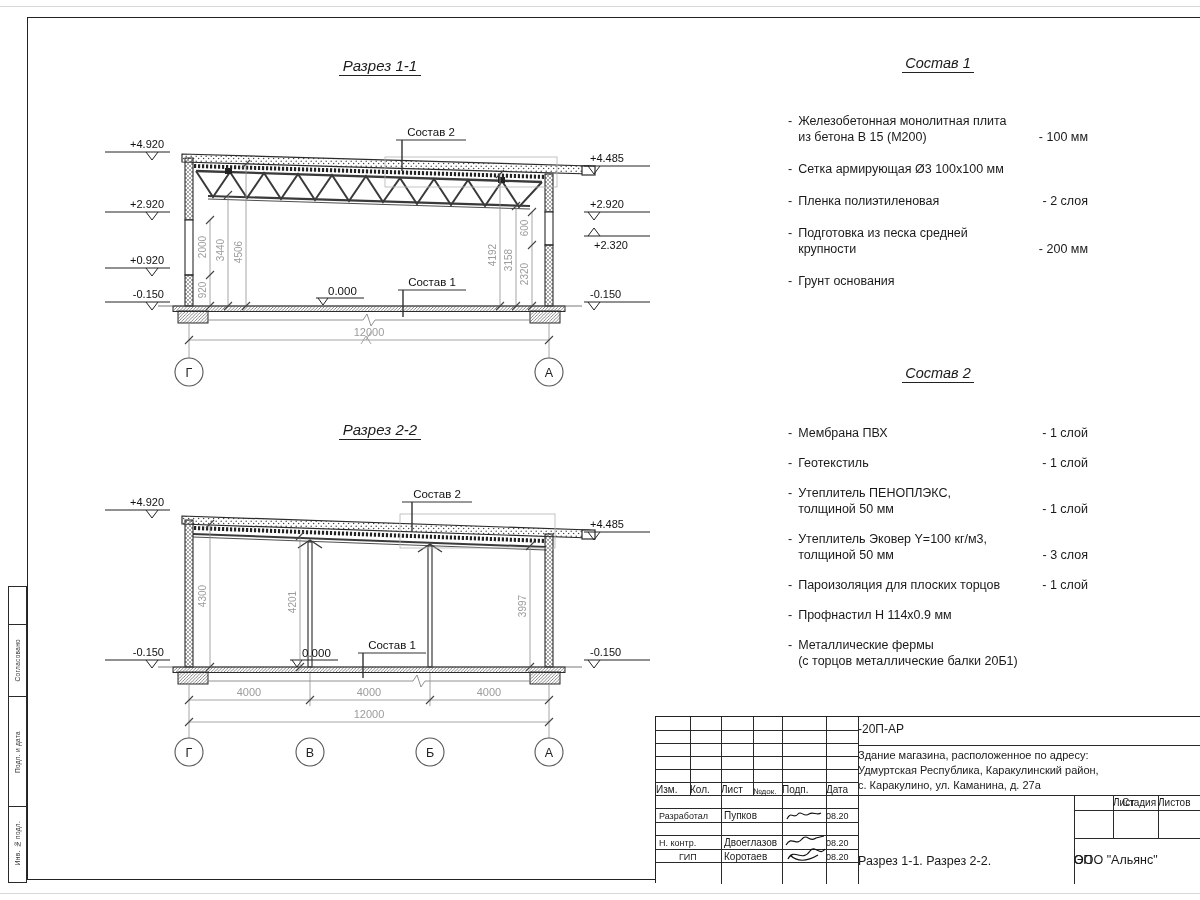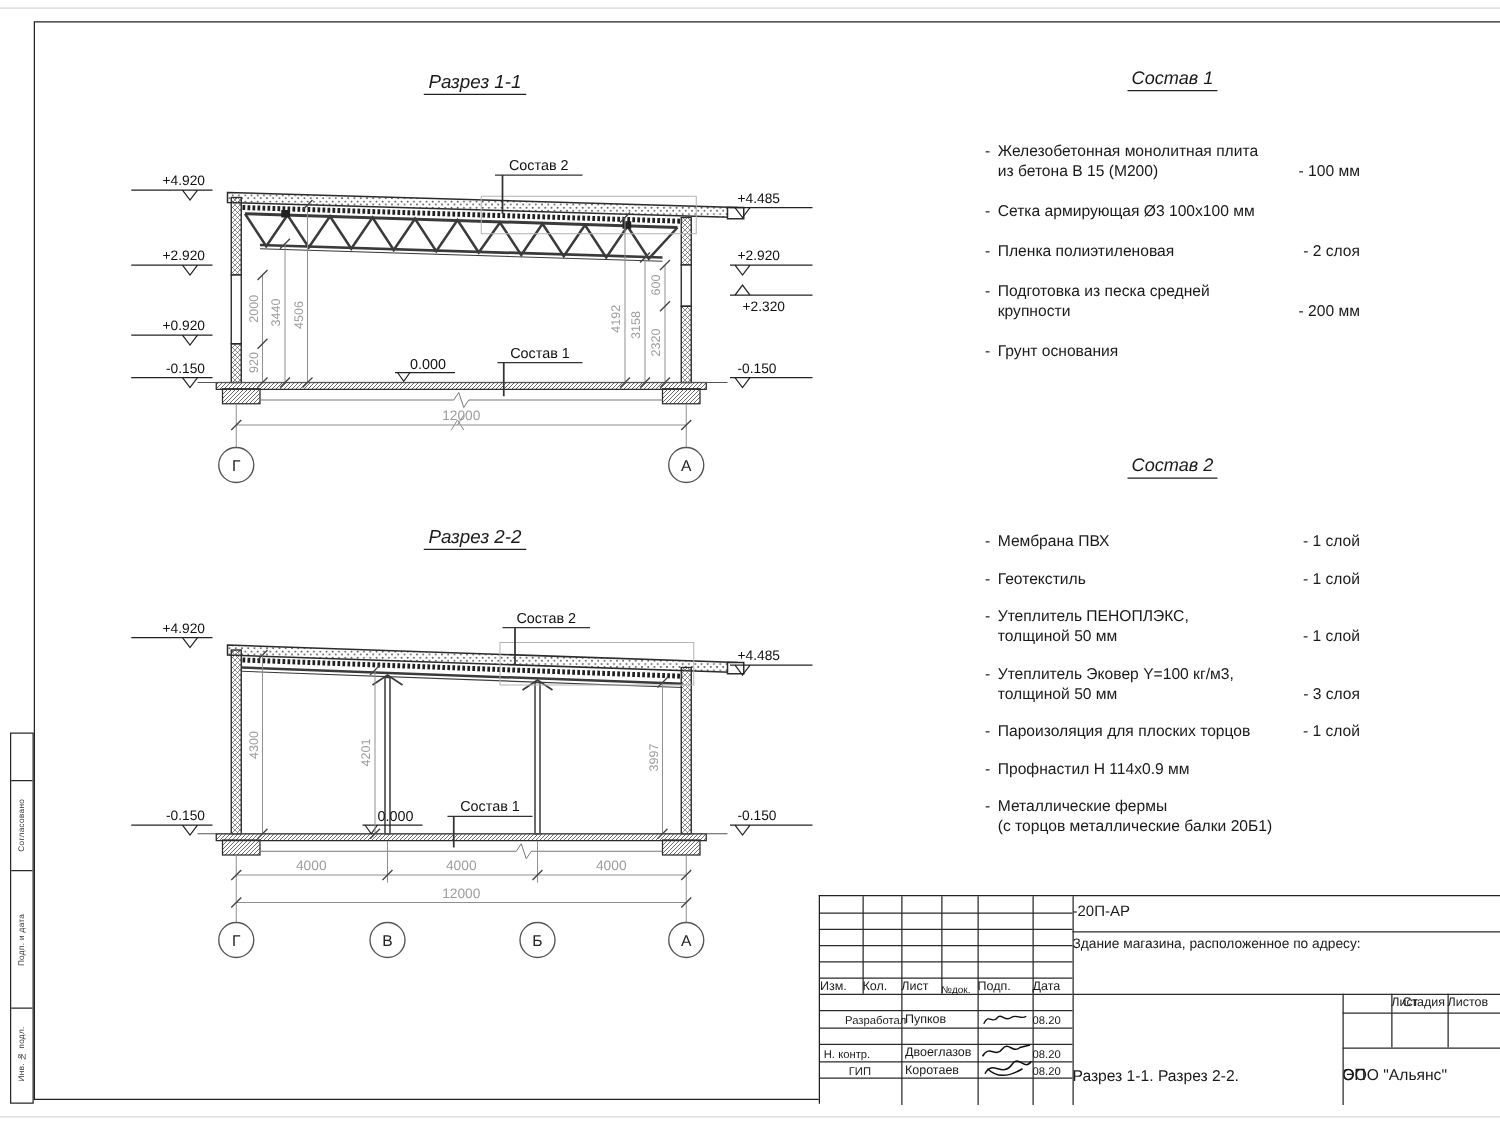--- a/index.html
+++ b/index.html
@@ -466,21 +466,21 @@
   <div class="vl" style="left:457px;top:78px;height:43px;"></div>
   <div class="vl" style="left:502px;top:78px;height:43px;"></div>
 
   <div class="tb-txt tb-center" style="left:0;top:67px;width:34px;">Изм.</div>
   <div class="tb-txt tb-center" style="left:34px;top:67px;width:31px;">Кол.</div>
   <div class="tb-txt tb-center" style="left:65px;top:67px;width:32px;">Лист</div>
   <div class="tb-txt tb-center" style="left:97px;top:69px;width:29px;font-size:8px;">№док.</div>
   <div class="tb-txt tb-center" style="left:126px;top:67px;width:44px;">Подп.</div>
   <div class="tb-txt tb-center" style="left:170px;top:67px;width:32px;">Дата</div>
 
-  <div class="tb-txt" style="left:20px;top:93px;font-size:9px;">Разработал</div>
+  <div class="tb-txt" style="left:3px;top:93px;font-size:9px;">Разработал</div>
   <div class="tb-txt" style="left:68px;top:93px;">Пупков</div>
   <div class="tb-txt tb-center" style="left:170px;top:93px;width:32px;font-size:9px;">08.20</div>
 
   <div class="tb-txt" style="left:3px;top:120px;font-size:9px;">Н. контр.</div>
   <div class="tb-txt" style="left:68px;top:120px;">Двоеглазов</div>
   <div class="tb-txt tb-center" style="left:170px;top:120px;width:32px;font-size:9px;">08.20</div>
 
   <div class="tb-txt" style="left:3px;top:134px;font-size:9px;margin-left:20px;">ГИП</div>
   <div class="tb-txt" style="left:68px;top:134px;">Коротаев</div>
   <div class="tb-txt tb-center" style="left:170px;top:134px;width:32px;font-size:9px;">08.20</div>
@@ -489,20 +489,22 @@
     <path d="M3,10 C7,1 10,11 14,5 C17,1 20,9 25,5 C29,2 33,7 37,4" fill="none" stroke="#111" stroke-width="1.1"></path>
   </svg>
   <svg class="svg-abs" style="left:126px;top:116px;" width="46" height="32" viewBox="0 0 46 32">
     <path d="M4,12 C10,2 14,14 20,6 C25,0 28,10 34,5 L42,3 M6,26 C12,14 20,30 28,18 C33,11 38,24 43,16 M8,22 C16,30 26,28 36,22" fill="none" stroke="#111" stroke-width="1.2"></path>
   </svg>
 
   <div class="tb-txt tb-center" style="left:202px;top:6px;width:343px;font-size:12px;">-20П-АР</div>
 
   <div class="tb-txt tb-center" style="left:202px;top:31px;width:343px;font-size:11px;line-height:15px;white-space:normal;">
     <div>Здание магазина, расположенное по адресу:</div>
+    <div>Удмуртская Республика, Каракулинский район,</div>
+    <div>с. Каракулино, ул. Каманина, д. 27а</div>
   </div>
 
   <div class="tb-txt tb-center" style="left:418px;top:80px;width:39px;padding-left:48px;">Стадия</div>
   <div class="tb-txt tb-center" style="left:457px;top:80px;width:45px;">Лист</div>
   <div class="tb-txt tb-center" style="left:502px;top:80px;width:43px;">Листов</div>
   <div class="tb-txt tb-center" style="left:418px;top:100px;width:39px;font-size:13px;margin-top:37px;">ЭП</div>
 
   <div class="tb-txt tb-center" style="left:202px;top:138px;width:216px;font-size:12.5px;">Разрез 1-1. Разрез 2-2.</div>
   <div class="tb-txt tb-center" style="left:418px;top:137px;width:127px;font-size:12.5px;">ООО "Альянс"</div>
 </div>

